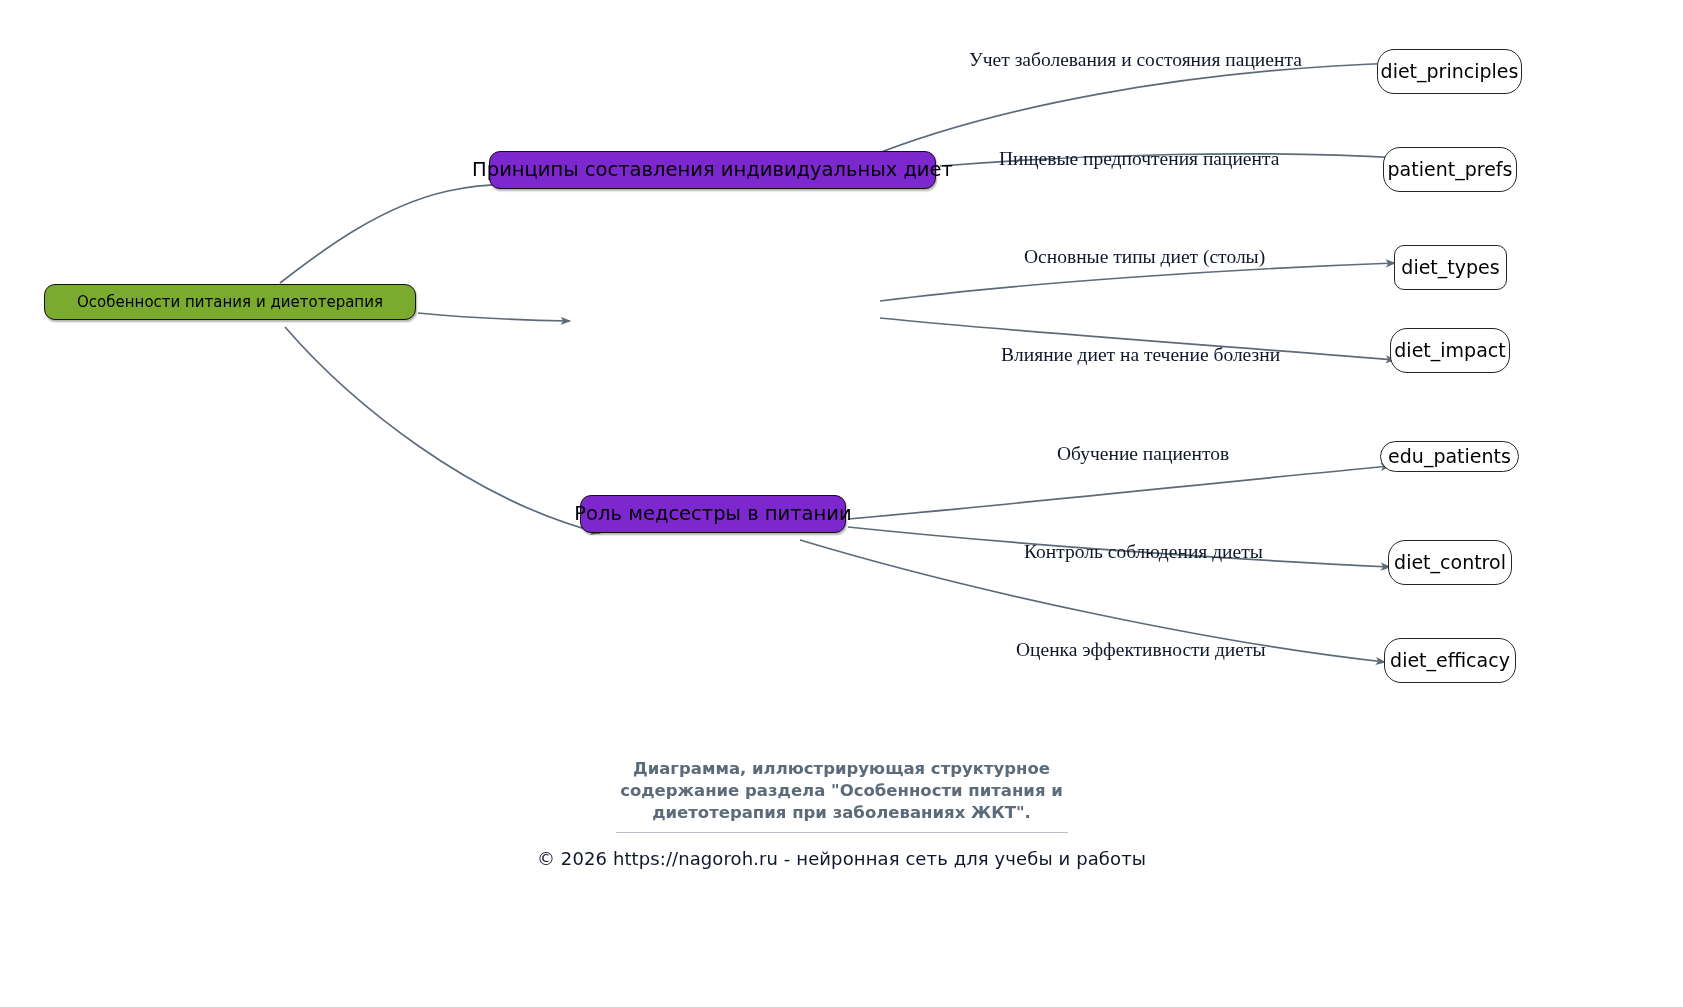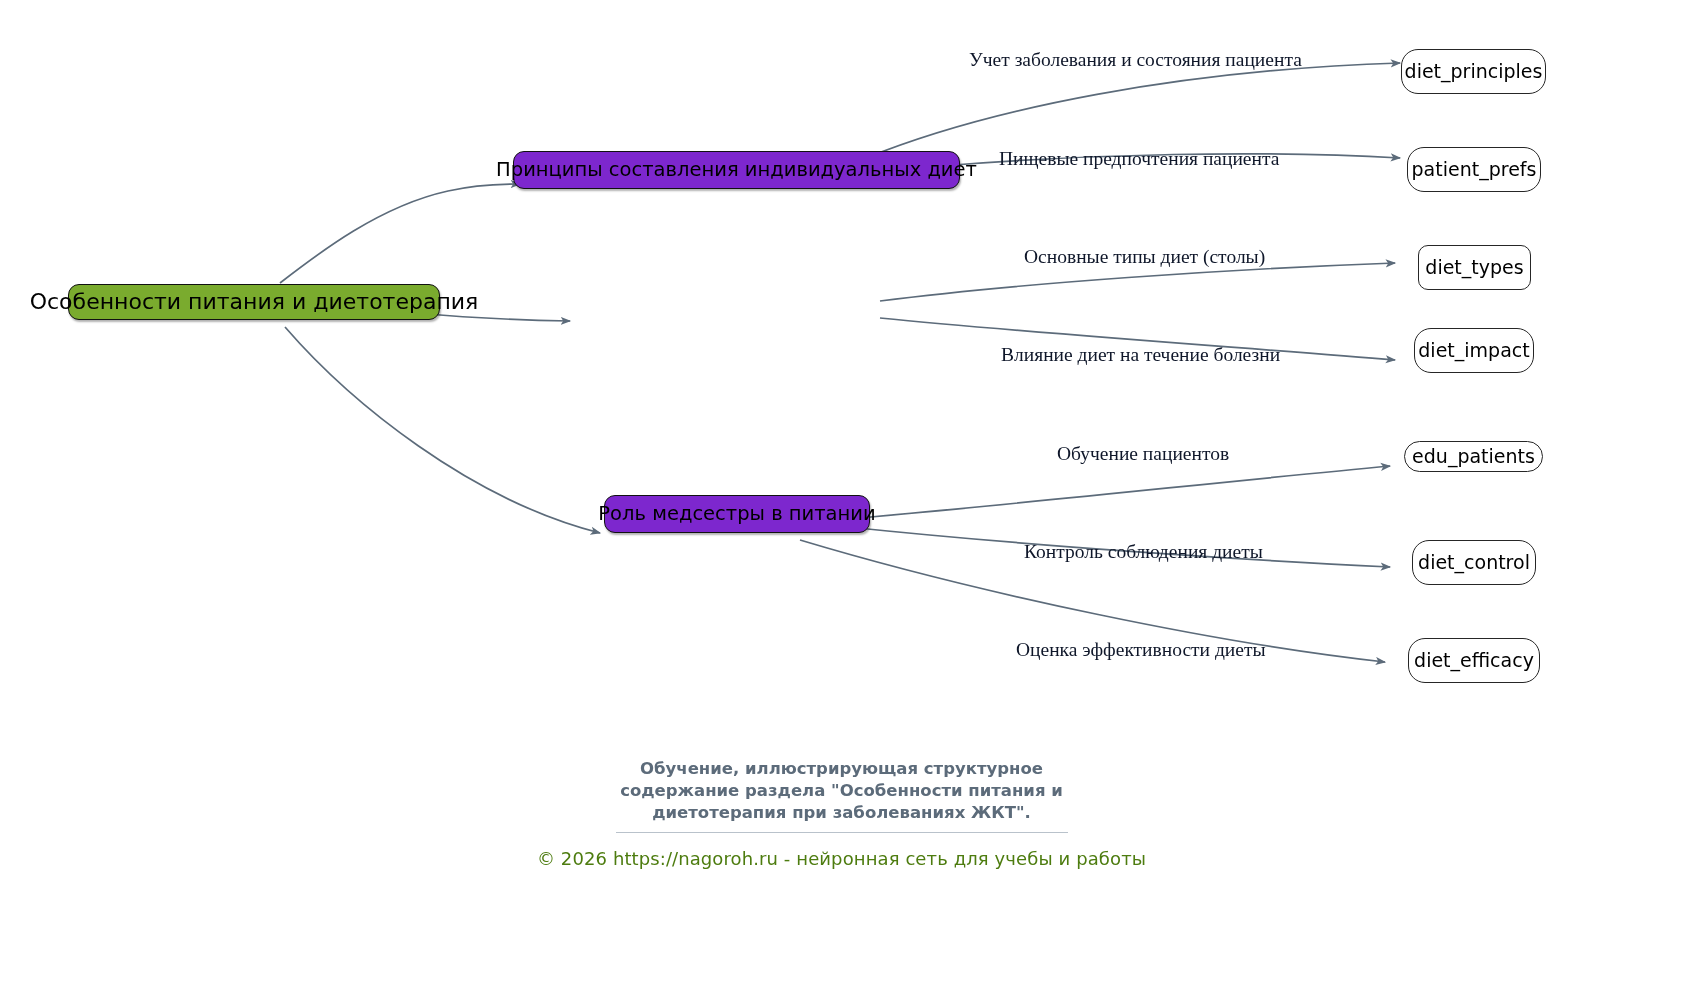--- a/index.html
+++ b/index.html
@@ -35,29 +35,28 @@
 
   
   .node {
     position: absolute;
     box-sizing: border-box;
     display: flex;
     align-items: center;
     justify-content: center;
     white-space: nowrap;
     line-height: 1;
-    margin-left: 24px;
   }
 
   .node-root {
     background: #7aab2e;
     border: 1.6px solid #111111;
     border-radius: 11px;
     color: #000000;
-    font-size: 22px;
+    font-size: 15px;
     font-family: "DejaVu Sans", sans-serif;
     box-shadow: 1px 2px 2px rgba(0,0,0,0.30);
   }
 
   .node-branch {
     background: #7d27ce;
     border: 1.6px solid #111111;
     border-radius: 11px;
     color: #000000;
     font-size: 19.5px;
@@ -116,21 +115,21 @@
   .footer {
     position: absolute;
     left: 0;
     top: 848px;
     width: 1683px;
     text-align: center;
   }
   .footer-text {
     font-family: "DejaVu Sans", sans-serif;
     font-size: 18px;
-    color: #4d7c0f;
+    color: #0f172a;
     letter-spacing: 0.1px;
   }
 </style>
 </head>
 <body>
 
 <div id="diagram-root">
 
   <svg class="edges-layer" viewBox="0 0 1683 1007" width="1683" height="1007" xmlns="http://www.w3.org/2000/svg">
     <defs>
@@ -196,21 +195,21 @@
   <div class="edge-label" style="left:1001px; top:345px;">Влияние диет на течение болезни</div>
 
   <div class="edge-label" style="left:1057px; top:444px;">Обучение пациентов</div>
 
   <div class="edge-label" style="left:1024px; top:542px;">Контроль соблюдения диеты</div>
 
   <div class="edge-label" style="left:1016px; top:640px;">Оценка эффективности диеты</div>
 
   <div class="caption">
     <div class="caption-text">
-      <span>Обучение, иллюстрирующая структурное</span><br>
+      <span>Диаграмма, иллюстрирующая структурное</span><br>
       <span>содержание раздела "Особенности питания и</span><br>
       <span>диетотерапия при заболеваниях ЖКТ".</span>
     </div>
   </div>
 
   <div class="caption-rule"></div>
 
   <div class="footer">
     <span class="footer-text">© 2026 https://nagoroh.ru - нейронная сеть для учебы и работы</span>
   </div>

